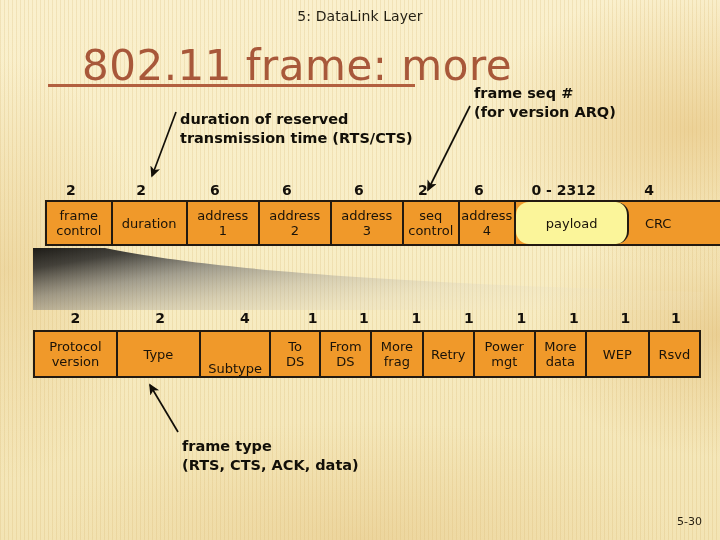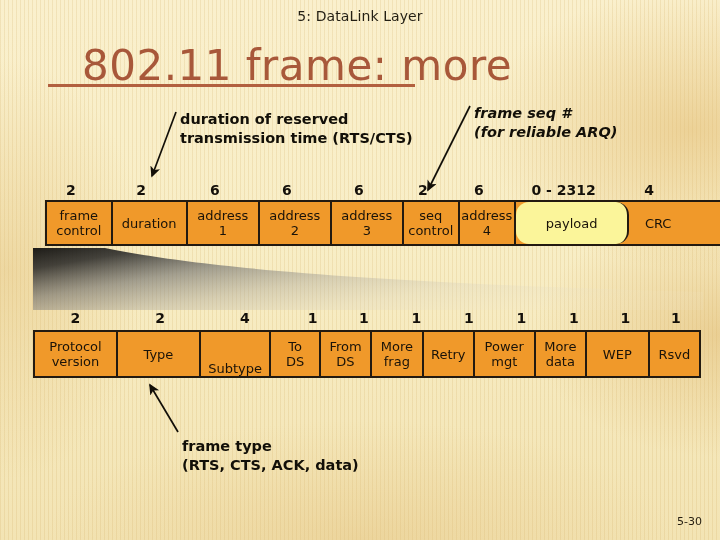--- a/index.html
+++ b/index.html
@@ -69,21 +69,21 @@
   
   .callout {
     position: absolute;
     font-size: 14.5px;
     color: #120f08;
     line-height: 19px;
     white-space: nowrap;
     font-weight: 600;
   }
   #callout-duration { left: 180px; top: 110px; }
-  #callout-seq      { left: 474px; top: 104px; font-style: italic; }
+  #callout-seq      { left: 474px; top: 84px; }
   #callout-type     { left: 182px; top: 437px; }
 
   svg.arrows {
     position: absolute;
     inset: 0;
     width: 720px;
     height: 540px;
     pointer-events: none;
   }
 
@@ -152,21 +152,21 @@
   <div class="title">802.11 frame: more</div>
   <div class="title-rule"></div>
 
   <div class="callout" id="callout-duration">
     <div>duration of reserved</div>
     <div>transmission time (RTS/CTS)</div>
   </div>
 
   <div class="callout" id="callout-seq">
     <div>frame seq #</div>
-    <div>(for reliable ARQ)</div>
+    <div>(for version ARQ)</div>
   </div>
 
   <div class="callout" id="callout-type">
     <div>frame type</div>
     <div>(RTS, CTS, ACK, data)</div>
   </div>
 
   <svg class="arrows" viewBox="0 0 720 540">
     <defs>
       <marker id="ah" markerWidth="7" markerHeight="7" refX="5.4" refY="3" orient="auto">

